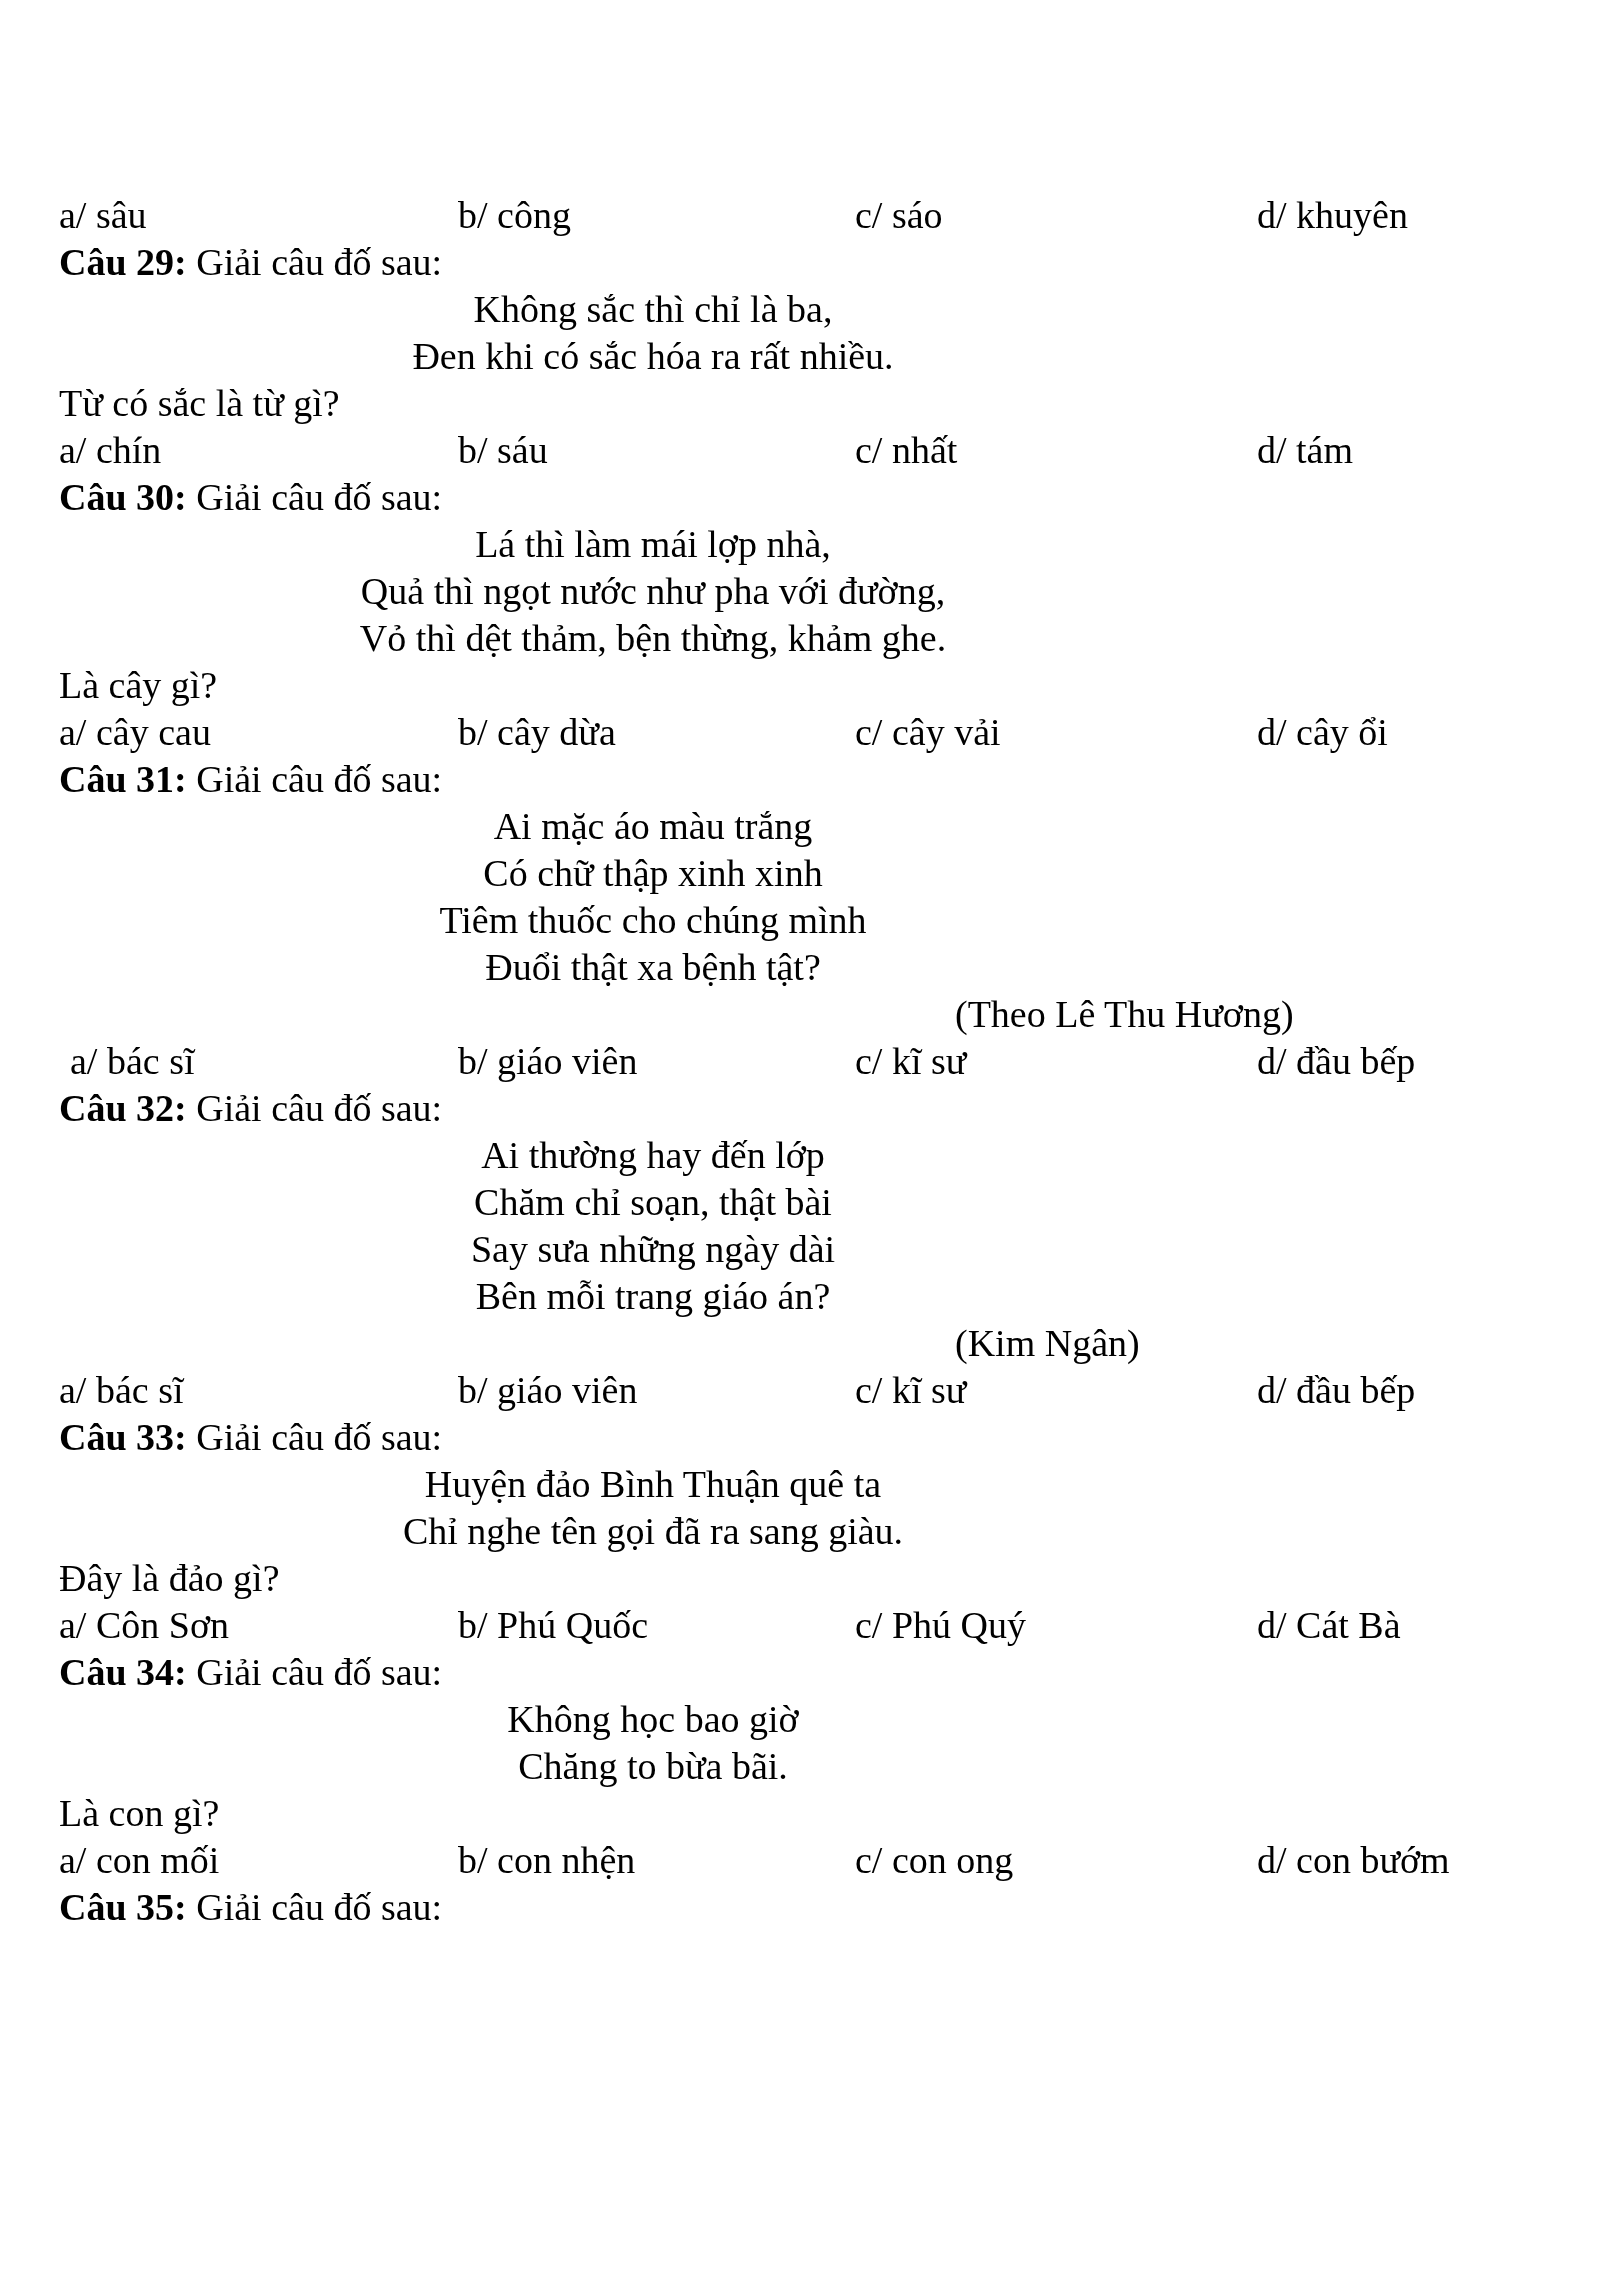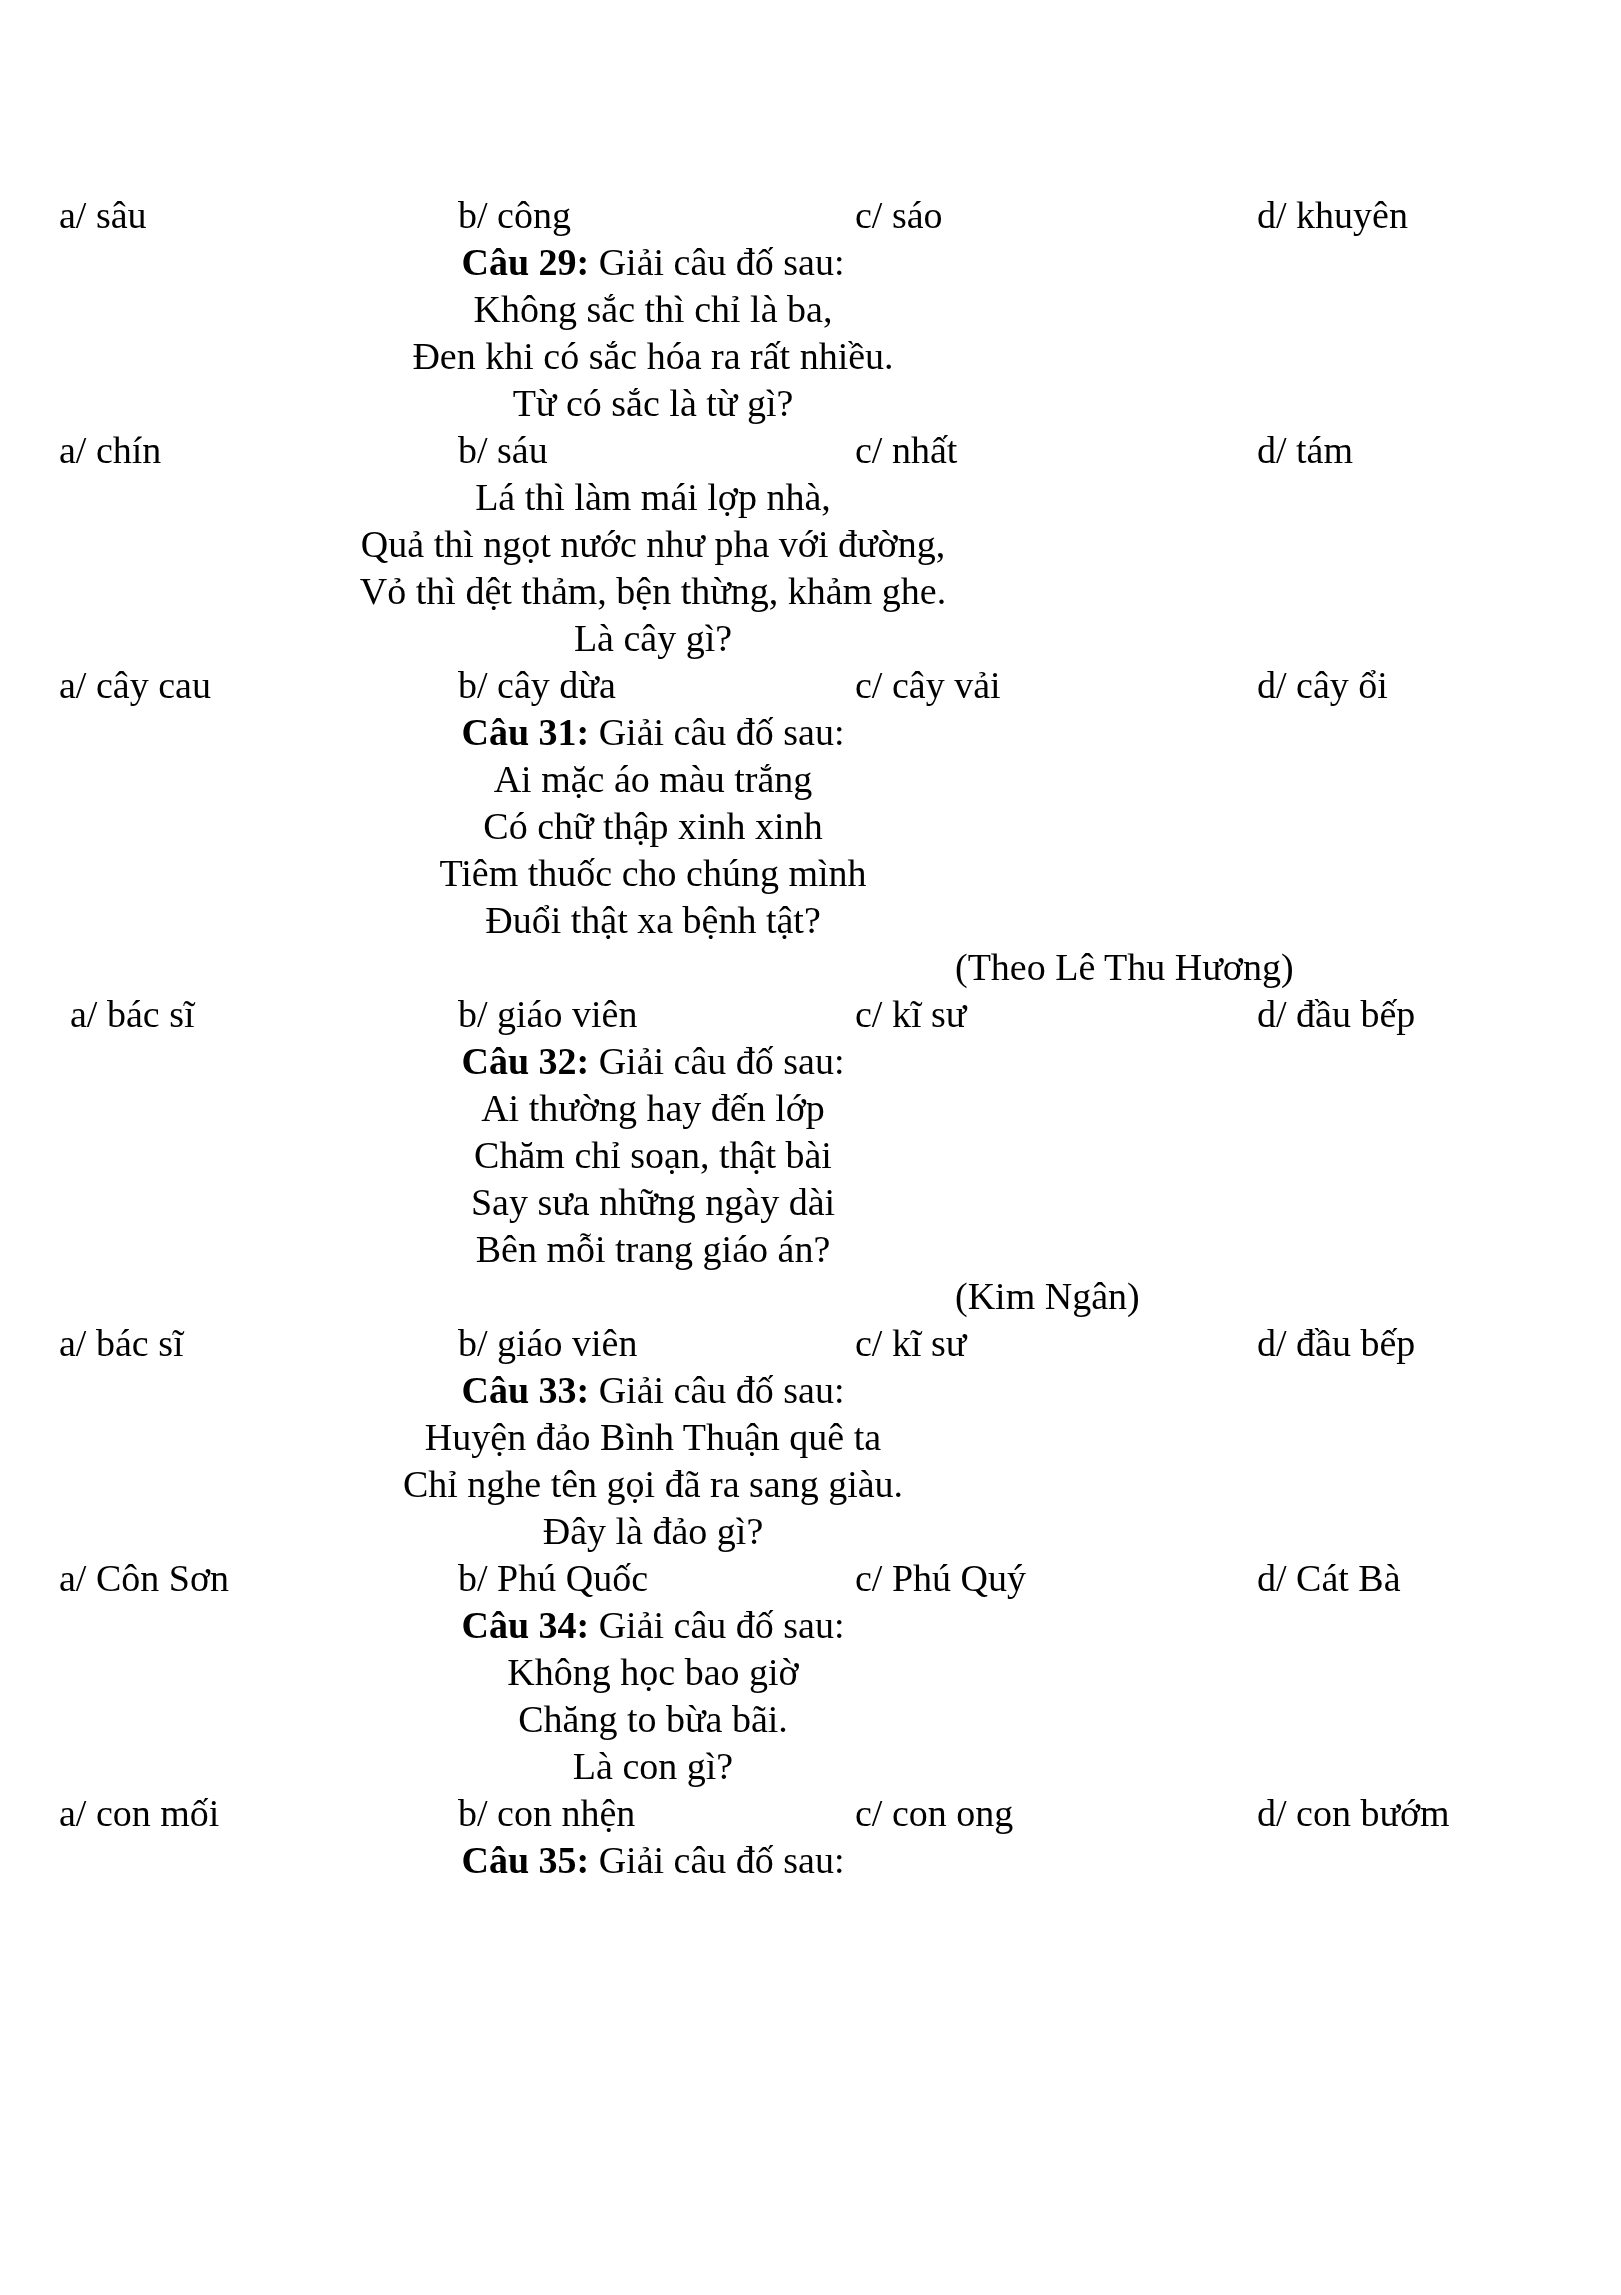--- a/index.html
+++ b/index.html
@@ -26,21 +26,21 @@
   .options-row { position: relative; }
   .opt { position: absolute; top: 0; }
   .opt-0 { left: 0; }
   .opt-1 { left: 399px; }
   .opt-2 { left: 796px; }
   .opt-3 { left: 1198px; }
   .options-row.indent .opt-0 { left: 11px; }
   .qnum { font-weight: bold; }
   .poem-line { text-align: center; }
   .attribution-line { padding-left: 896px; }
-  .plain-line, .header-row { text-align: center; }
+  .plain-line, .header-row { text-align: left; }
 </style>
 </head>
 <body>
 
 <div id="page">
     <div class="row options-row">
       <span class="opt opt-0">a/ sâu</span>
       <span class="opt opt-1">b/ công</span>
       <span class="opt opt-2">c/ sáo</span>
       <span class="opt opt-3">d/ khuyên</span>
@@ -48,20 +48,21 @@
     <div class="row header-row"><span class="qnum">Câu 29:</span><span> Giải câu đố sau:</span></div>
     <div class="row poem-line">Không sắc thì chỉ là ba,</div>
     <div class="row poem-line">Đen khi có sắc hóa ra rất nhiều.</div>
     <div class="row plain-line">Từ có sắc là từ gì?</div>
     <div class="row options-row">
       <span class="opt opt-0">a/ chín</span>
       <span class="opt opt-1">b/ sáu</span>
       <span class="opt opt-2">c/ nhất</span>
       <span class="opt opt-3">d/ tám</span>
     </div>
+    <div class="row header-row"><span class="qnum">Câu 30:</span><span> Giải câu đố sau:</span></div>
     <div class="row poem-line">Lá thì làm mái lợp nhà,</div>
     <div class="row poem-line">Quả thì ngọt nước như pha với đường,</div>
     <div class="row poem-line">Vỏ thì dệt thảm, bện thừng, khảm ghe.</div>
     <div class="row plain-line">Là cây gì?</div>
     <div class="row options-row">
       <span class="opt opt-0">a/ cây cau</span>
       <span class="opt opt-1">b/ cây dừa</span>
       <span class="opt opt-2">c/ cây vải</span>
       <span class="opt opt-3">d/ cây ổi</span>
     </div>

